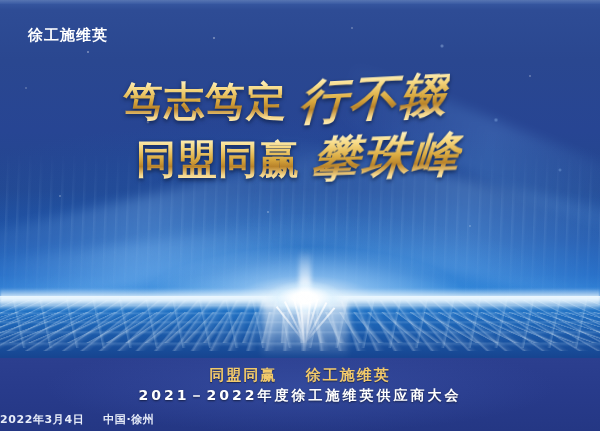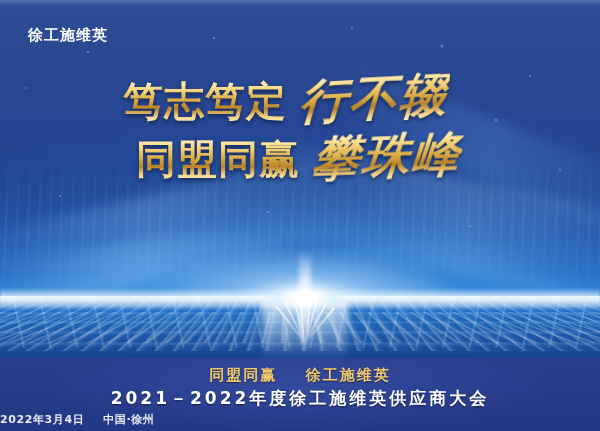--- a/index.html
+++ b/index.html
@@ -224,21 +224,21 @@
     position:absolute;left:0;top:366px;width:600px;text-align:center;
     font-family:"DejaVu Sans","Liberation Sans",sans-serif;
     font-size:15px;font-weight:bold;letter-spacing:2px;
     color:#f1c96b;
     text-shadow:0 1px 1px rgba(0,0,0,.45);
   }
   .tagline .sp{display:inline-block;width:14px;}
   .conf-title{
     position:absolute;left:0;top:387px;width:600px;text-align:center;
     font-family:"DejaVu Sans","Liberation Sans",sans-serif;
-    font-size:17px;font-weight:bold;letter-spacing:3px;color:#ffffff;
+    font-size:14px;font-weight:bold;letter-spacing:3px;color:#ffffff;
     text-shadow:0 1px 2px rgba(0,0,0,.5);
     white-space:nowrap;
   }
   .conf-meta{
     position:absolute;left:0;top:412px;width:600px;text-align:left;
     font-family:"DejaVu Sans","Liberation Sans",sans-serif;
     font-size:11px;font-weight:bold;letter-spacing:.6px;color:#e7ecf8;
   }
   .conf-meta .sp{display:inline-block;width:10px;}
 </style>

